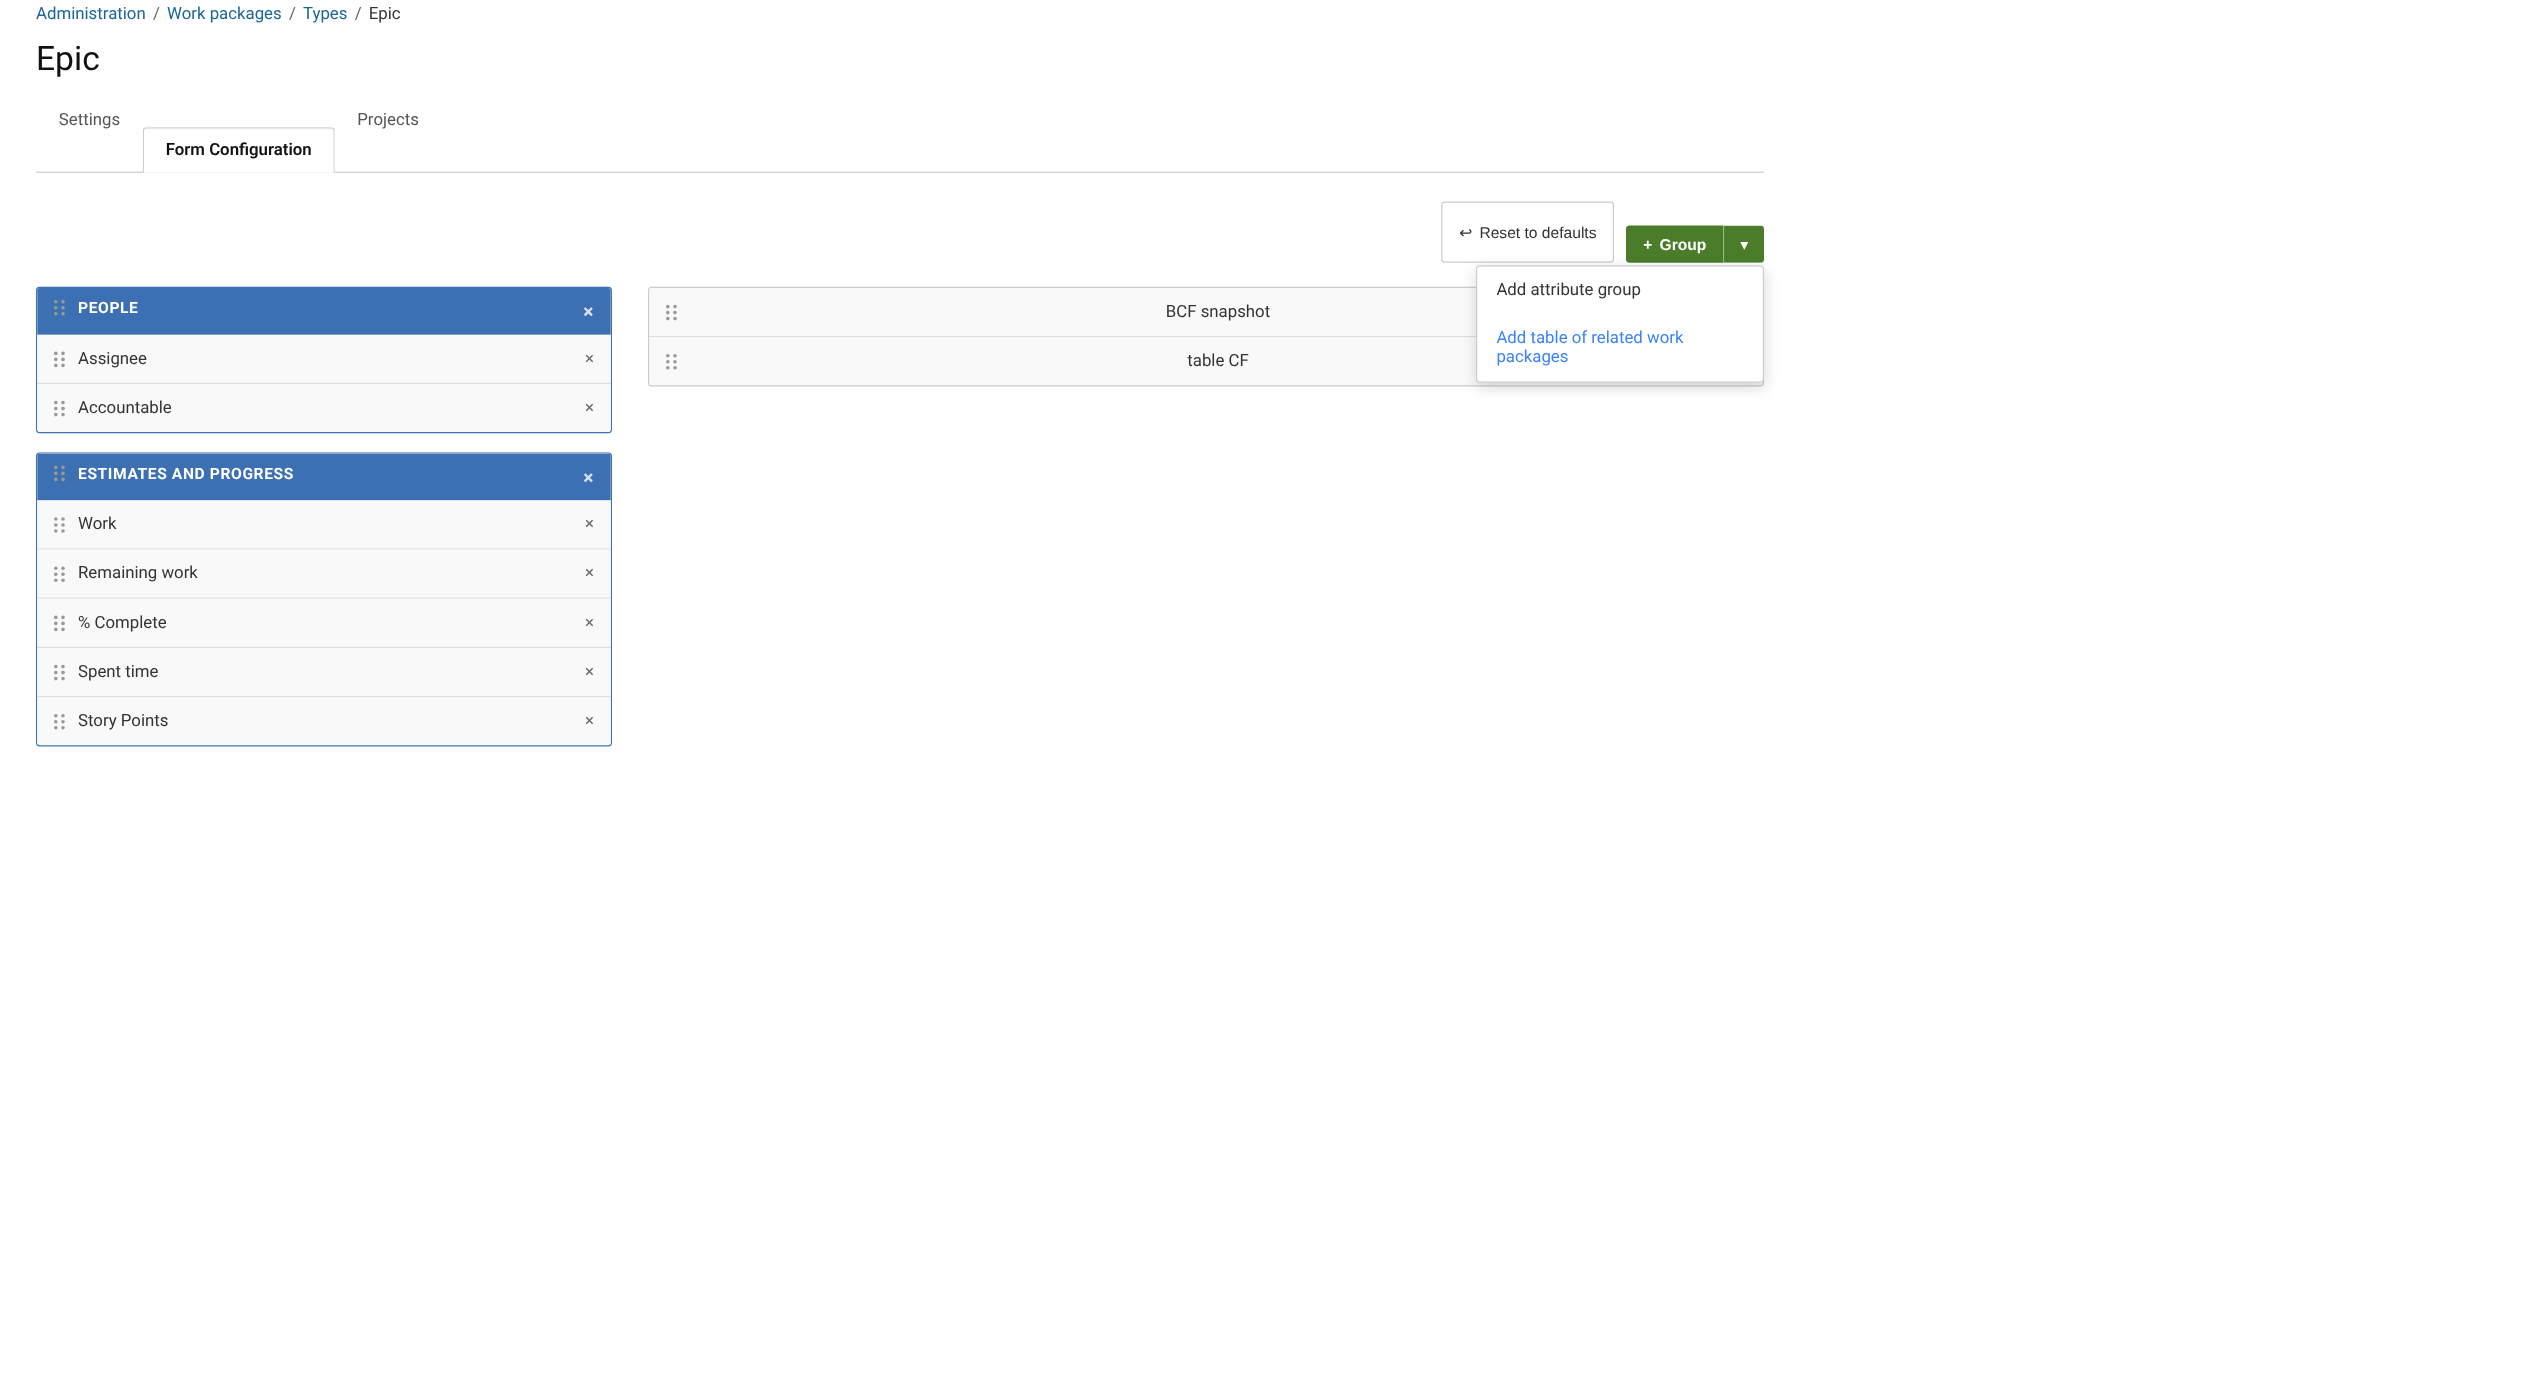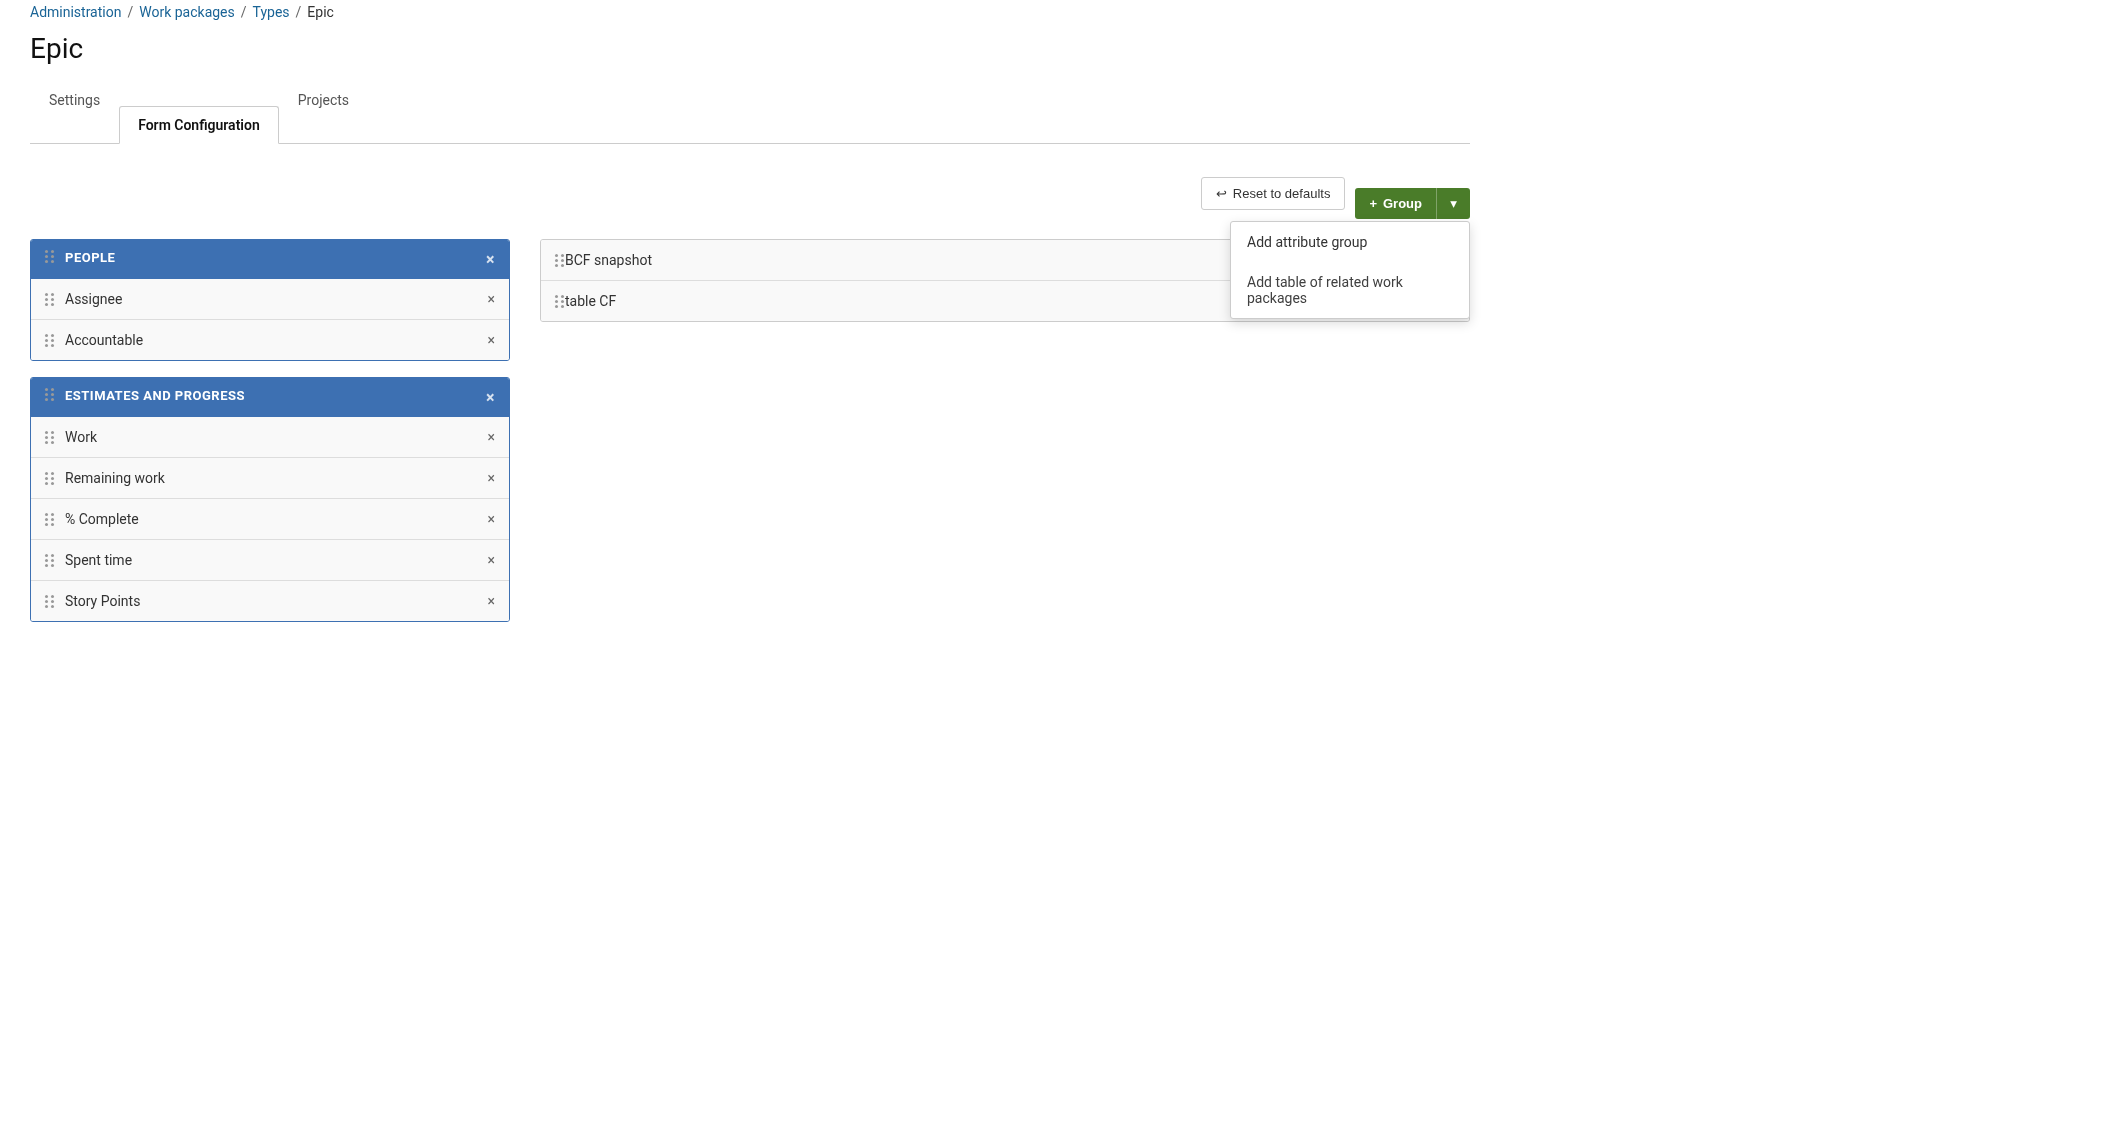--- a/index.html
+++ b/index.html
@@ -54,21 +54,20 @@
       border-color: #ccc;
       color: #111;
       font-weight: 600;
       border-bottom: 1px solid #fff;
       margin-top: 25px;
     }
 
     .toolbar {
       display: flex;
       justify-content: flex-end;
-      align-items: center;
       gap: 10px;
       margin-bottom: 20px;
     }
     .btn-reset {
       display: flex;
       align-items: center;
       gap: 6px;
       padding: 8px 14px;
       border: 1px solid #ccc;
       background: #fff;
@@ -119,21 +118,21 @@
       z-index: 100;
       min-width: 240px;
       margin-top: 2px;
     }
     .dropdown-item {
       padding: 12px 16px;
       cursor: pointer;
       font-size: 14px;
       color: #333;
     }
-    .dropdown-item.link-style { color: #404040; }
+    .dropdown-item.link-style { color: #3b82f6; }
 
     .main-content {
       display: flex;
       gap: 30px;
       align-items: flex-start;
     }
     .left-panel {
       flex: 0 0 480px;
       display: flex;
       flex-direction: column;
@@ -205,20 +204,22 @@
       padding: 10px 14px;
       font-size: 13px;
       font-weight: 600;
     }
     .inactive-item {
       display: flex;
       align-items: center;
       padding: 12px 14px;
       border-bottom: 1px solid #ddd;
       background: #f9f9f9;
+      gap: 10px;
+      text-align: center;
     }
     .inactive-item:last-child { border-bottom: none; }
     .inactive-item-label { flex: 1; font-size: 14px; }
 
     .undo-icon::before { content: '↩'; }
     .plus-icon::before { content: '+'; font-weight: 700; }
     .chevron-icon::before { content: '▾'; }
   </style>
 </head>
 <body>

